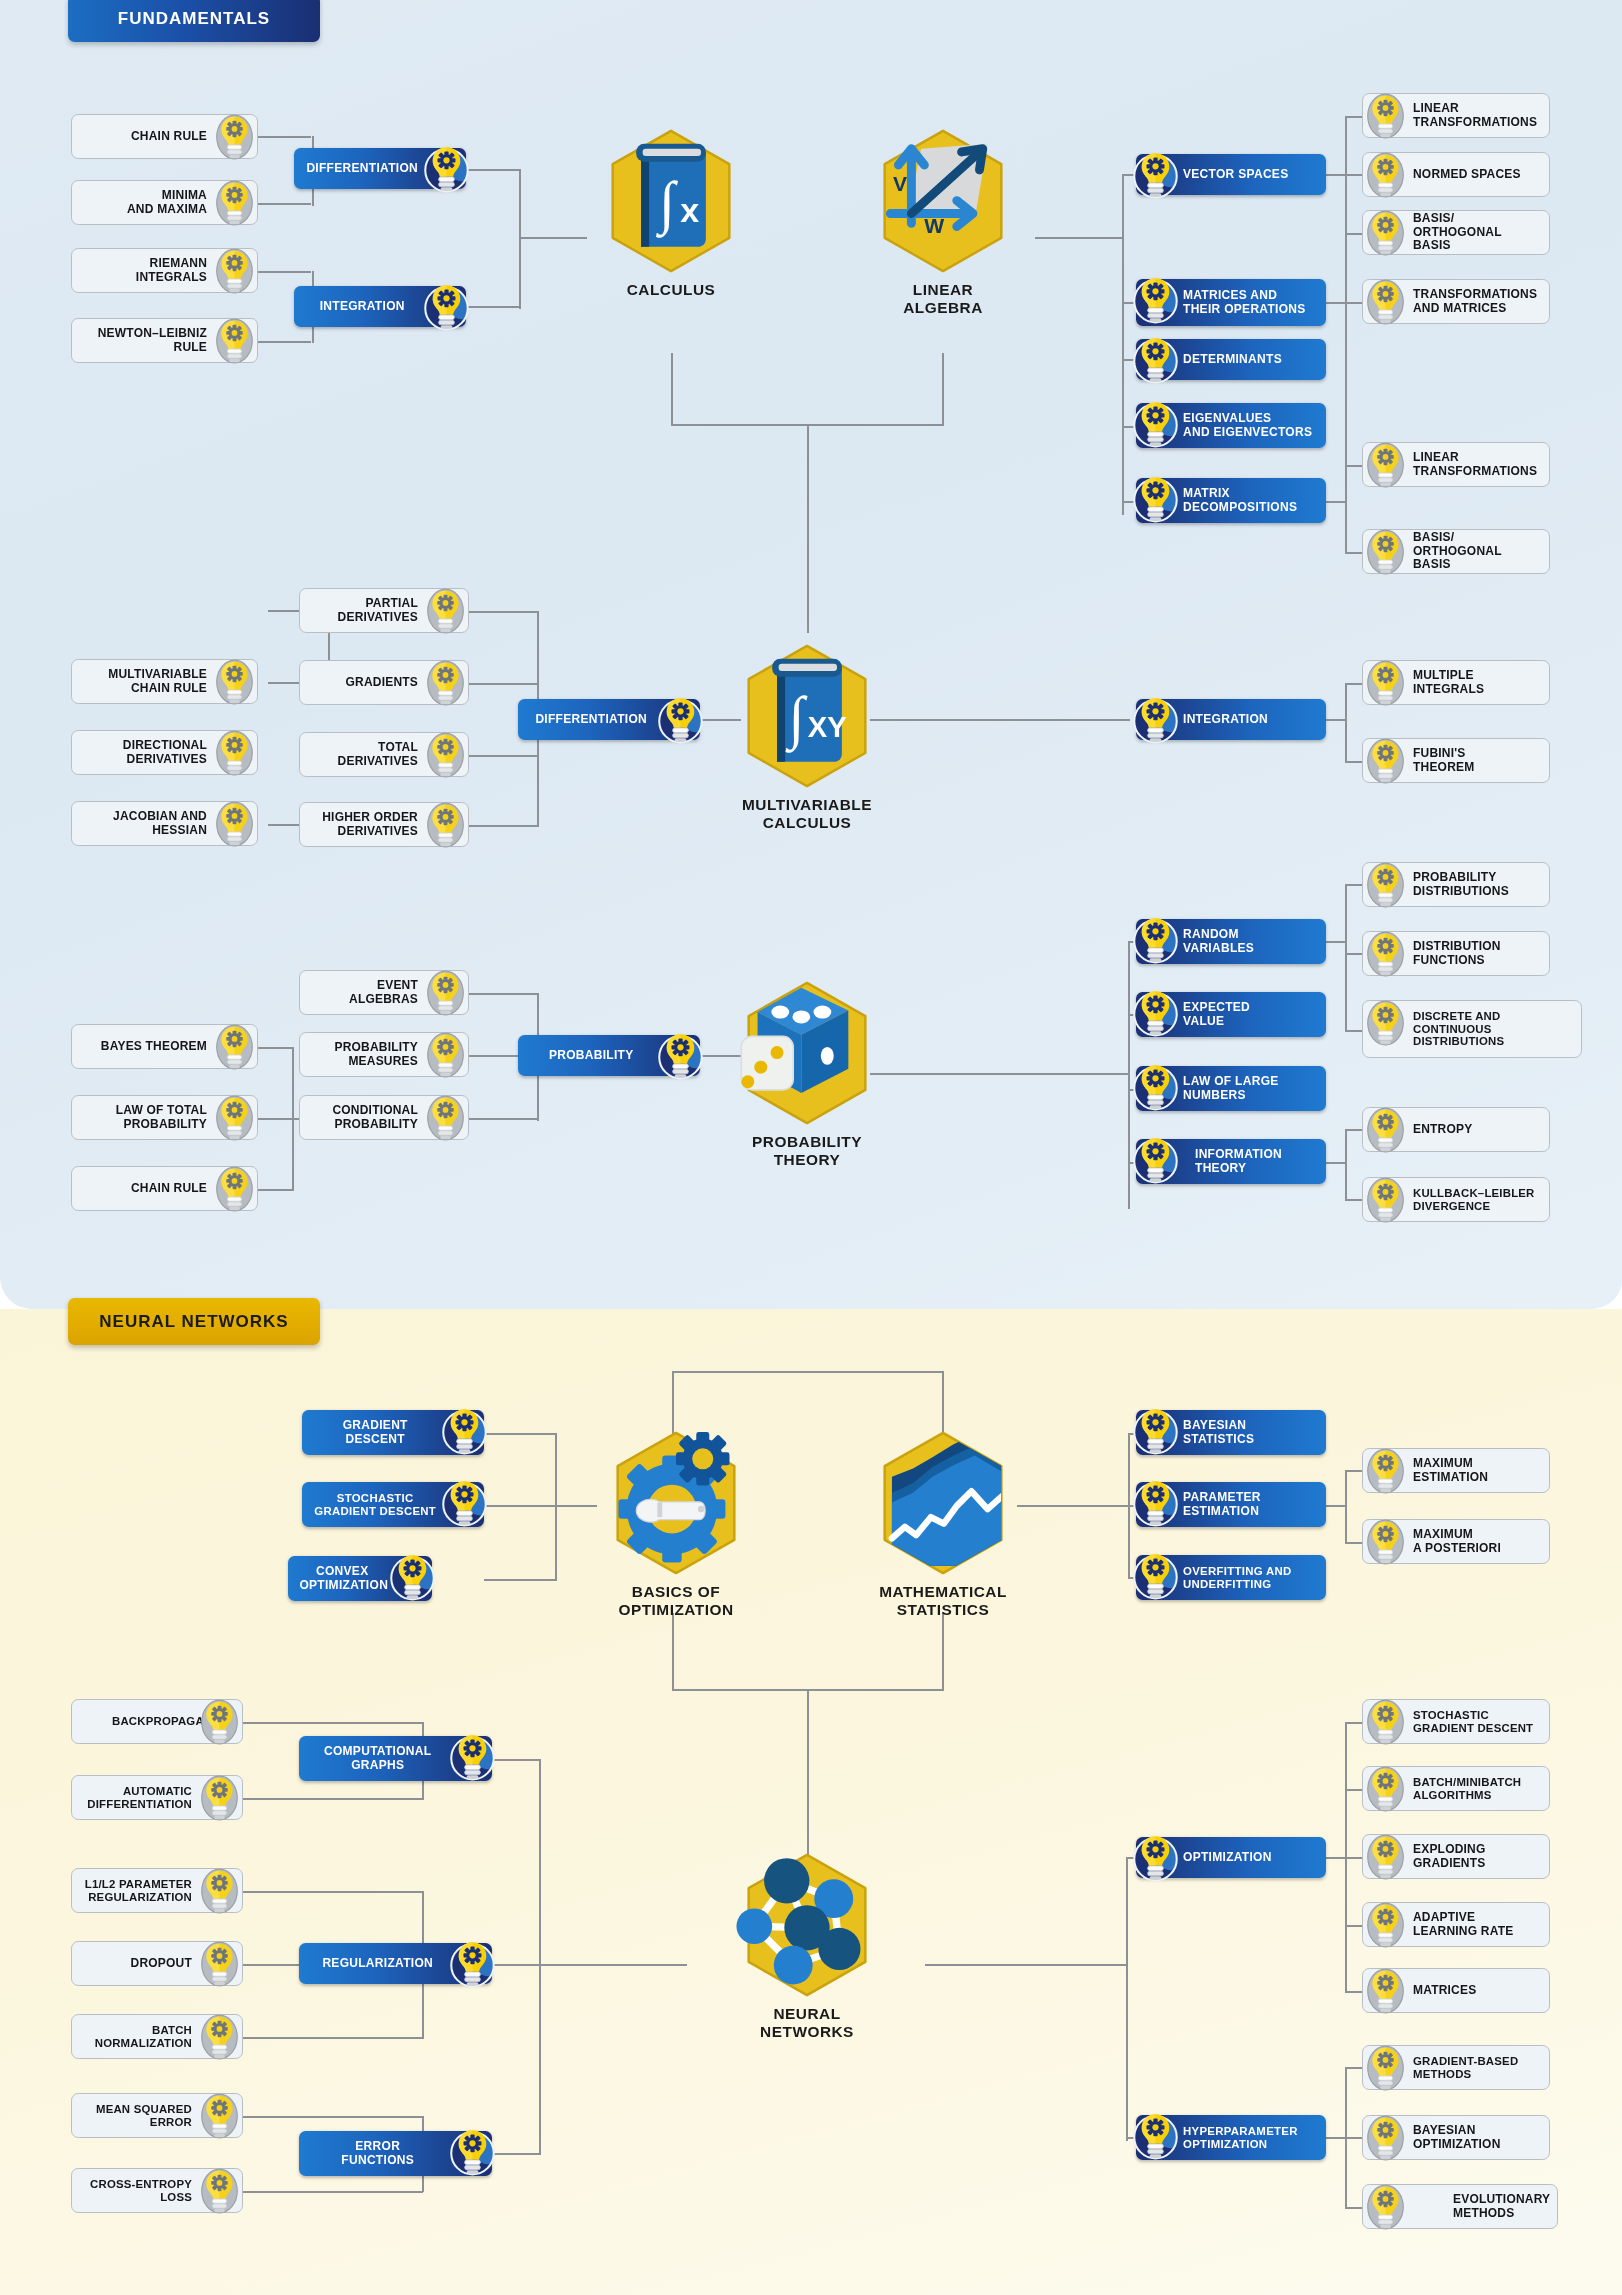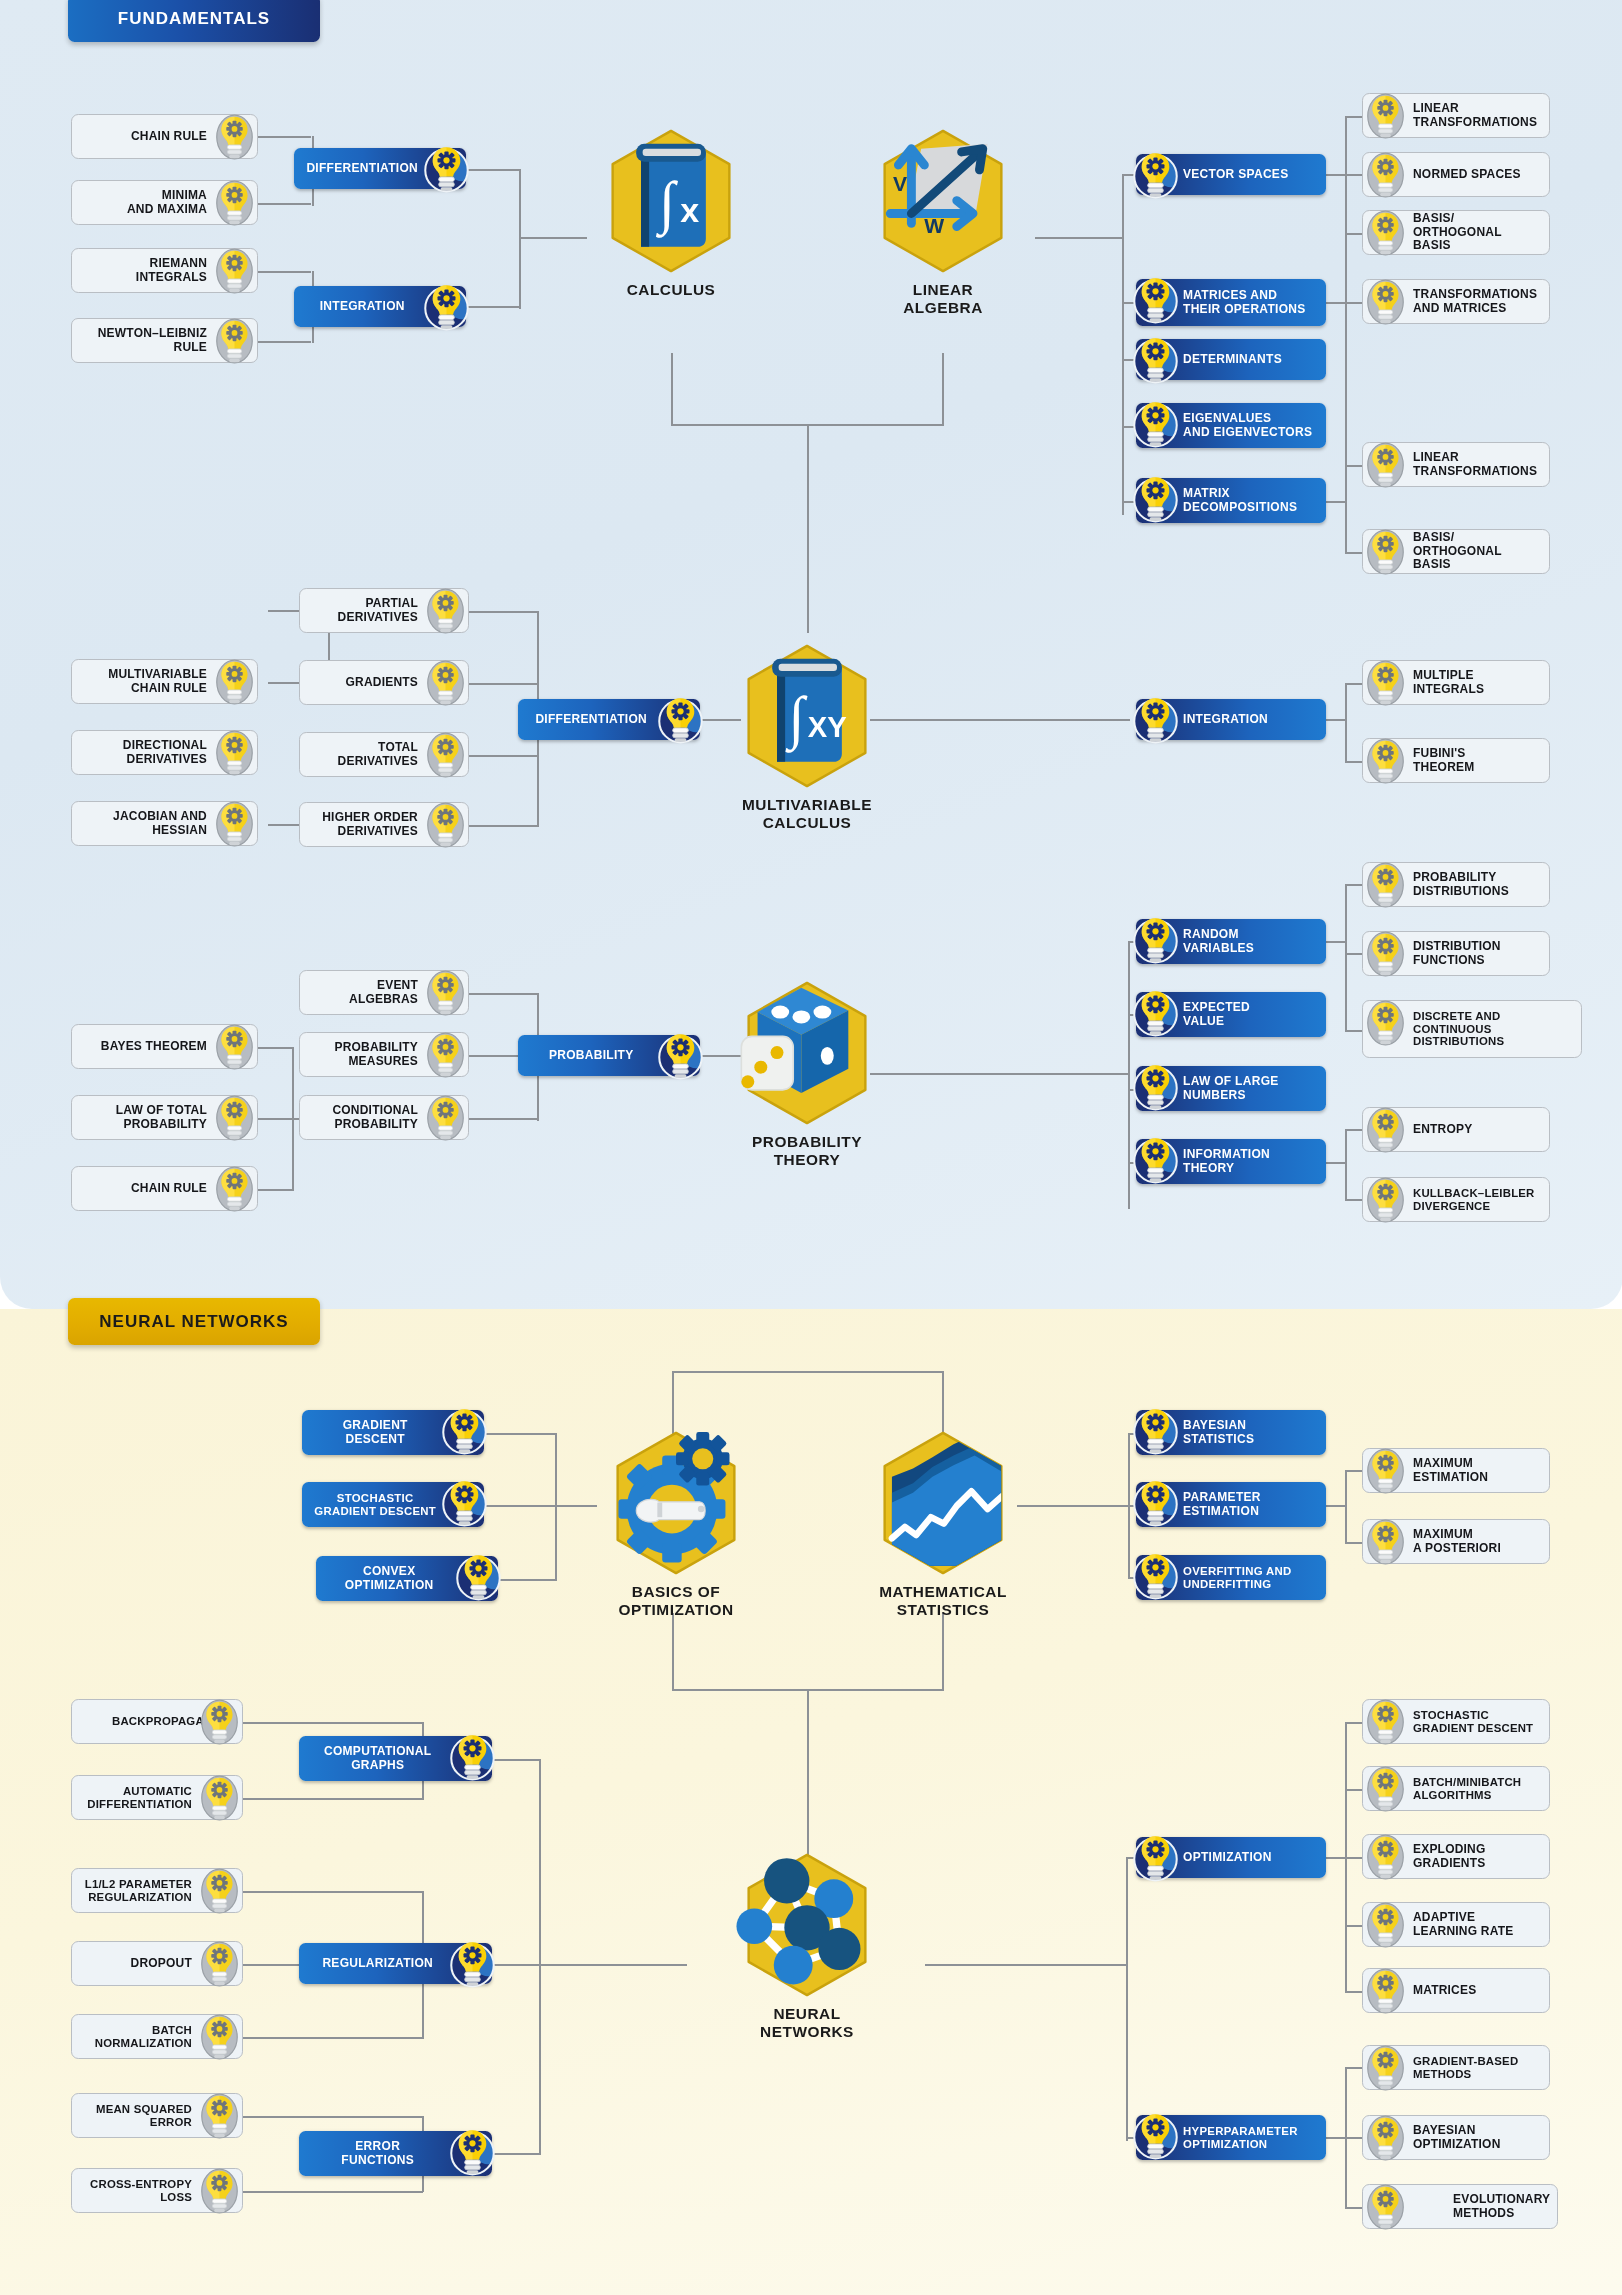--- a/index.html
+++ b/index.html
@@ -906,21 +906,21 @@
   <div class="ptext">
     <div>LAW OF LARGE</div>
     <div>NUMBERS</div>
   </div>
   <span class="pillbulb">
       <svg viewBox="0 0 60 60">
         <use href="#sym-bulb-navy"></use>
       </svg>
     </span>
 </div>
-<div class="pill icon-left" style="left:1136px;top:1139px;width:190px;height:45px;">
+<div class="pill icon-left" style="left:1136px;top:1139px;width:190px;height:45px;padding-left:12px;">
   <div class="ptext">
     <div>INFORMATION</div>
     <div>THEORY</div>
   </div>
   <span class="pillbulb">
       <svg viewBox="0 0 60 60">
         <use href="#sym-bulb-navy"></use>
       </svg>
     </span>
 </div>
@@ -996,21 +996,21 @@
   <div class="ptext" style="font-size:11.4px;">
     <div>STOCHASTIC</div>
     <div>GRADIENT DESCENT</div>
   </div>
   <span class="pillbulb">
       <svg viewBox="0 0 60 60">
         <use href="#sym-bulb-navy"></use>
       </svg>
     </span>
 </div>
-<div class="pill icon-right" style="left:316px;top:1556px;width:182px;height:45px;">
+<div class="pill icon-right" style="left:288px;top:1556px;width:144px;height:45px;">
   <div class="ptext">
     <div>CONVEX</div>
     <div>OPTIMIZATION</div>
   </div>
   <span class="pillbulb">
       <svg viewBox="0 0 60 60">
         <use href="#sym-bulb-navy"></use>
       </svg>
     </span>
 </div>

